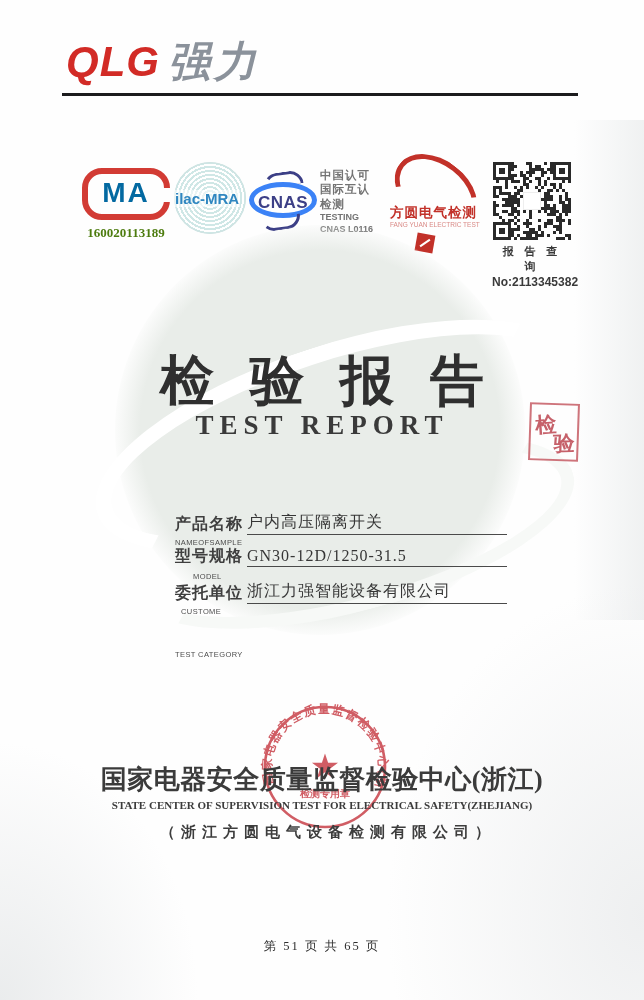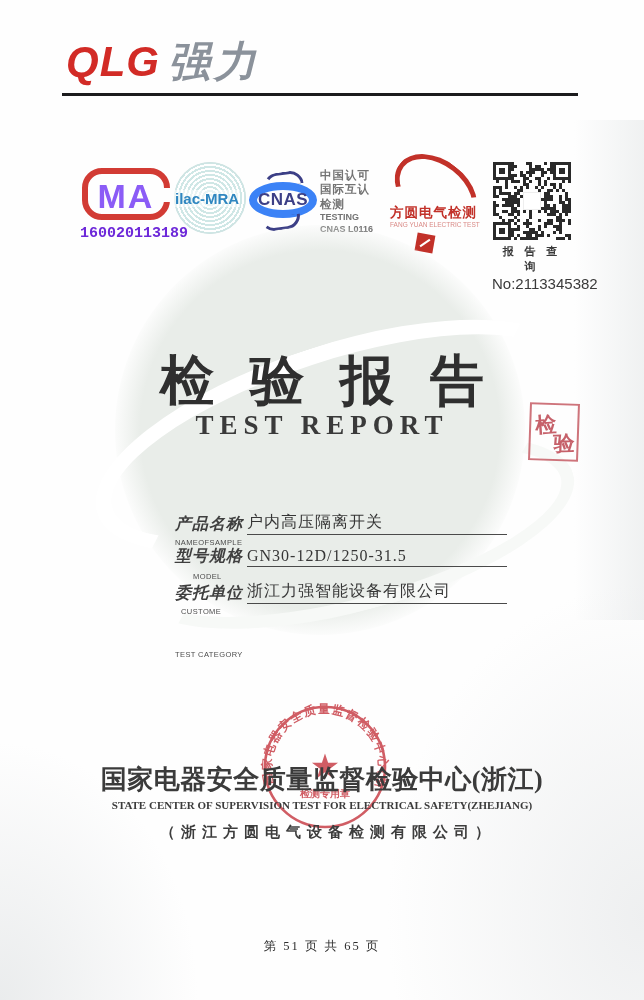--- a/index.html
+++ b/index.html
@@ -22,31 +22,31 @@
     font-weight:bold; font-style:italic; font-size:42px; letter-spacing:1px; white-space:nowrap; }
   .logo .qlg { color:#d22b26; }
   .logo .cn  { color:#8b929b; margin-left:8px; letter-spacing:4px; }
   .top-rule { position:absolute; left:62px; top:93px; width:516px; height:3px; background:#1b1b1d; }
 
   
   .cma { position:absolute; left:80px; top:168px; width:92px; text-align:center; }
   .cma-shape { position:relative; width:88px; height:52px; border:6px solid #d23b34; border-radius:20px; margin:0 auto; }
   .cma-shape::after { content:""; position:absolute; right:-8px; top:14px; width:10px; height:14px; background:#fefefe; }
   .cma-letters { position:absolute; left:0; top:3px; width:100%; text-align:center;
-    font-family:"Liberation Sans", sans-serif; font-weight:bold; font-size:34px; color:#8b5cf6; letter-spacing:2px; }
-  .cma-num { margin-top:5px; font-family:Liberation Mono, monospace; font-weight:bold; font-size:15px; color:#6d28d9; }
+    font-family:"Liberation Sans", sans-serif; font-weight:bold; font-size:28px; color:#0369a1; letter-spacing:2px; }
+  .cma-num { margin-top:5px; font-family:Liberation Serif, serif; font-weight:bold; font-size:13px; color:#4d7c0f; }
 
   .ilac { position:absolute; left:174px; top:162px; width:72px; height:72px; border-radius:50%;
     background:repeating-radial-gradient(circle at 50% 50%, #ffffff 0 2px, #cfe7e6 2px 4px);
     box-shadow:inset 0 0 0 1px #cfe3e2; display:flex; align-items:center; justify-content:flex-start; }
   .ilac-label { font-family:"Liberation Sans", sans-serif; font-weight:bold; font-size:15px; color:#2f86c0;
     background:rgba(255,255,255,.55); padding:0 1px; }
 
   .cnas { position:absolute; left:249px; top:172px; width:70px; height:56px; }
-  .cnas-ellipse { position:absolute; left:0; top:10px; width:68px; height:36px; border:8px solid #3b82f6;
+  .cnas-ellipse { position:absolute; left:0; top:10px; width:68px; height:36px; border:5px solid #3b82f6;
     border-radius:50%; display:flex; align-items:flex-end; justify-content:center; background:#fefefe; }
   .cnas-word { font-family:"Liberation Sans", sans-serif; font-weight:bold; font-size:17px; color:#3c3f86; letter-spacing:.5px; }
   .cnas-arc { position:absolute; width:40px; height:14px; border:3px solid #3c3f86; border-bottom:none;
     border-radius:20px 20px 0 0; border-left-color:transparent; }
   .cnas-arc.top { left:14px; top:0px; transform:rotate(-8deg); }
   .cnas-arc.bot { left:12px; bottom:-2px; transform:rotate(172deg); border-left-color:#3c3f86; border-right-color:transparent; }
   .cnas-text { position:absolute; left:320px; top:168px; width:70px; line-height:1.25;
     color:#737373; font-weight:bold; }
   .cnas-text .zh { font-size:11.5px; letter-spacing:1px; }
   .cnas-text .en { font-family:"Liberation Sans", sans-serif; font-size:9px; margin-top:1px; }
@@ -66,21 +66,21 @@
   .qr { position:relative; width:78px; height:78px; margin:0 auto; background:#ffffff; }
   .qr-grid { position:absolute; left:0; top:0; width:78px; height:78px; display:grid;
     grid-template-columns:repeat(26,3px); grid-template-rows:repeat(26,3px); }
   .qr-grid i { display:block; } .qr-grid i.b { background:#2a2a2a; }
   .qr-finder { position:absolute; width:18px; height:18px; border:3px solid #2a2a2a; background:#fff; }
   .qr-finder::after { content:""; position:absolute; left:3px; top:3px; width:6px; height:6px; background:#2a2a2a; }
   .qr-f1 { left:0; top:0; } .qr-f2 { right:0; top:0; } .qr-f3 { left:0; bottom:0; }
   .qr-center { position:absolute; left:30px; top:30px; width:18px; height:18px; background:#fff;
     box-shadow:0 0 0 1px #eee inset; }
   .qr-caption { margin-top:4px; font-size:11px; color:#3a3a3a; letter-spacing:4px; font-weight:bold; }
-  .qr-num { font-family:"Liberation Sans", sans-serif; font-size:15px; color:#3a3a3a; margin-top:1px; }
+  .qr-num { font-family:"Liberation Sans", sans-serif; font-size:12px; color:#3a3a3a; margin-top:1px;font-weight:bold; }
 
   
   .watermark { position:absolute; left:115px; top:225px; width:410px; height:410px; border-radius:50%;
     background:radial-gradient(circle, #e9ede9 0%, #e9ede9 62%, rgba(233,237,233,0) 72%); }
   .watermark::before { content:""; position:absolute; left:-30px; top:120px; width:470px; height:150px;
     border:16px solid #ffffff; border-radius:50%; border-color:#fff transparent transparent #fff; transform:rotate(-18deg); }
   .watermark::after { content:""; position:absolute; left:10px; top:230px; width:430px; height:130px;
     border:13px solid #f7f9f7; border-radius:50%; transform:rotate(-15deg); border-color:transparent #f7f9f7 #f7f9f7 transparent; }
 
   
@@ -91,21 +91,21 @@
 
   
   .seal-sq { position:absolute; left:529px; top:403px; width:50px; height:58px;
     border:2px solid rgba(198,92,100,.85); transform:rotate(2deg); }
   .seal-sq span { position:absolute; font-size:21px; font-weight:bold; color:rgba(192,80,90,.9); }
   .seal-sq .c1 { left:4px; top:6px; transform:rotate(-6deg); }
   .seal-sq .c2 { left:23px; top:24px; transform:rotate(-4deg); }
 
   
   .form-row { position:absolute; left:175px; width:332px; display:flex; align-items:flex-end; }
-  .form-label { width:72px; font-size:16px; font-weight:bold; color:#3f3f3f; letter-spacing:1px; white-space:nowrap;font-style:italic; }
+  .form-label { width:72px; font-size:16px; font-weight:bold; color:#3f3f3f; letter-spacing:1px; white-space:nowrap; }
   .form-line { flex:1; border-bottom:1.6px solid #4a4a4a; text-align:left;
     font-size:16px; color:#363636; padding-bottom:1px; letter-spacing:1px; white-space:nowrap; }
   .form-sub { position:absolute; left:175px; font-family:"Liberation Sans", sans-serif;
     font-size:7.5px; color:#4c4c4c; letter-spacing:.4px; }
 
   
   .stamp-svg { position:absolute; left:255px; top:697px; width:140px; height:140px; opacity:.92; }
   .issuer-cn { position:absolute; left:0; top:762px; width:100%; text-align:center; z-index:2;
     font-size:26px; font-weight:bold; color:#3b3b3b; letter-spacing:.5px; }
   .issuer-en { position:absolute; left:0; top:799px; width:100%; text-align:center; z-index:2;

